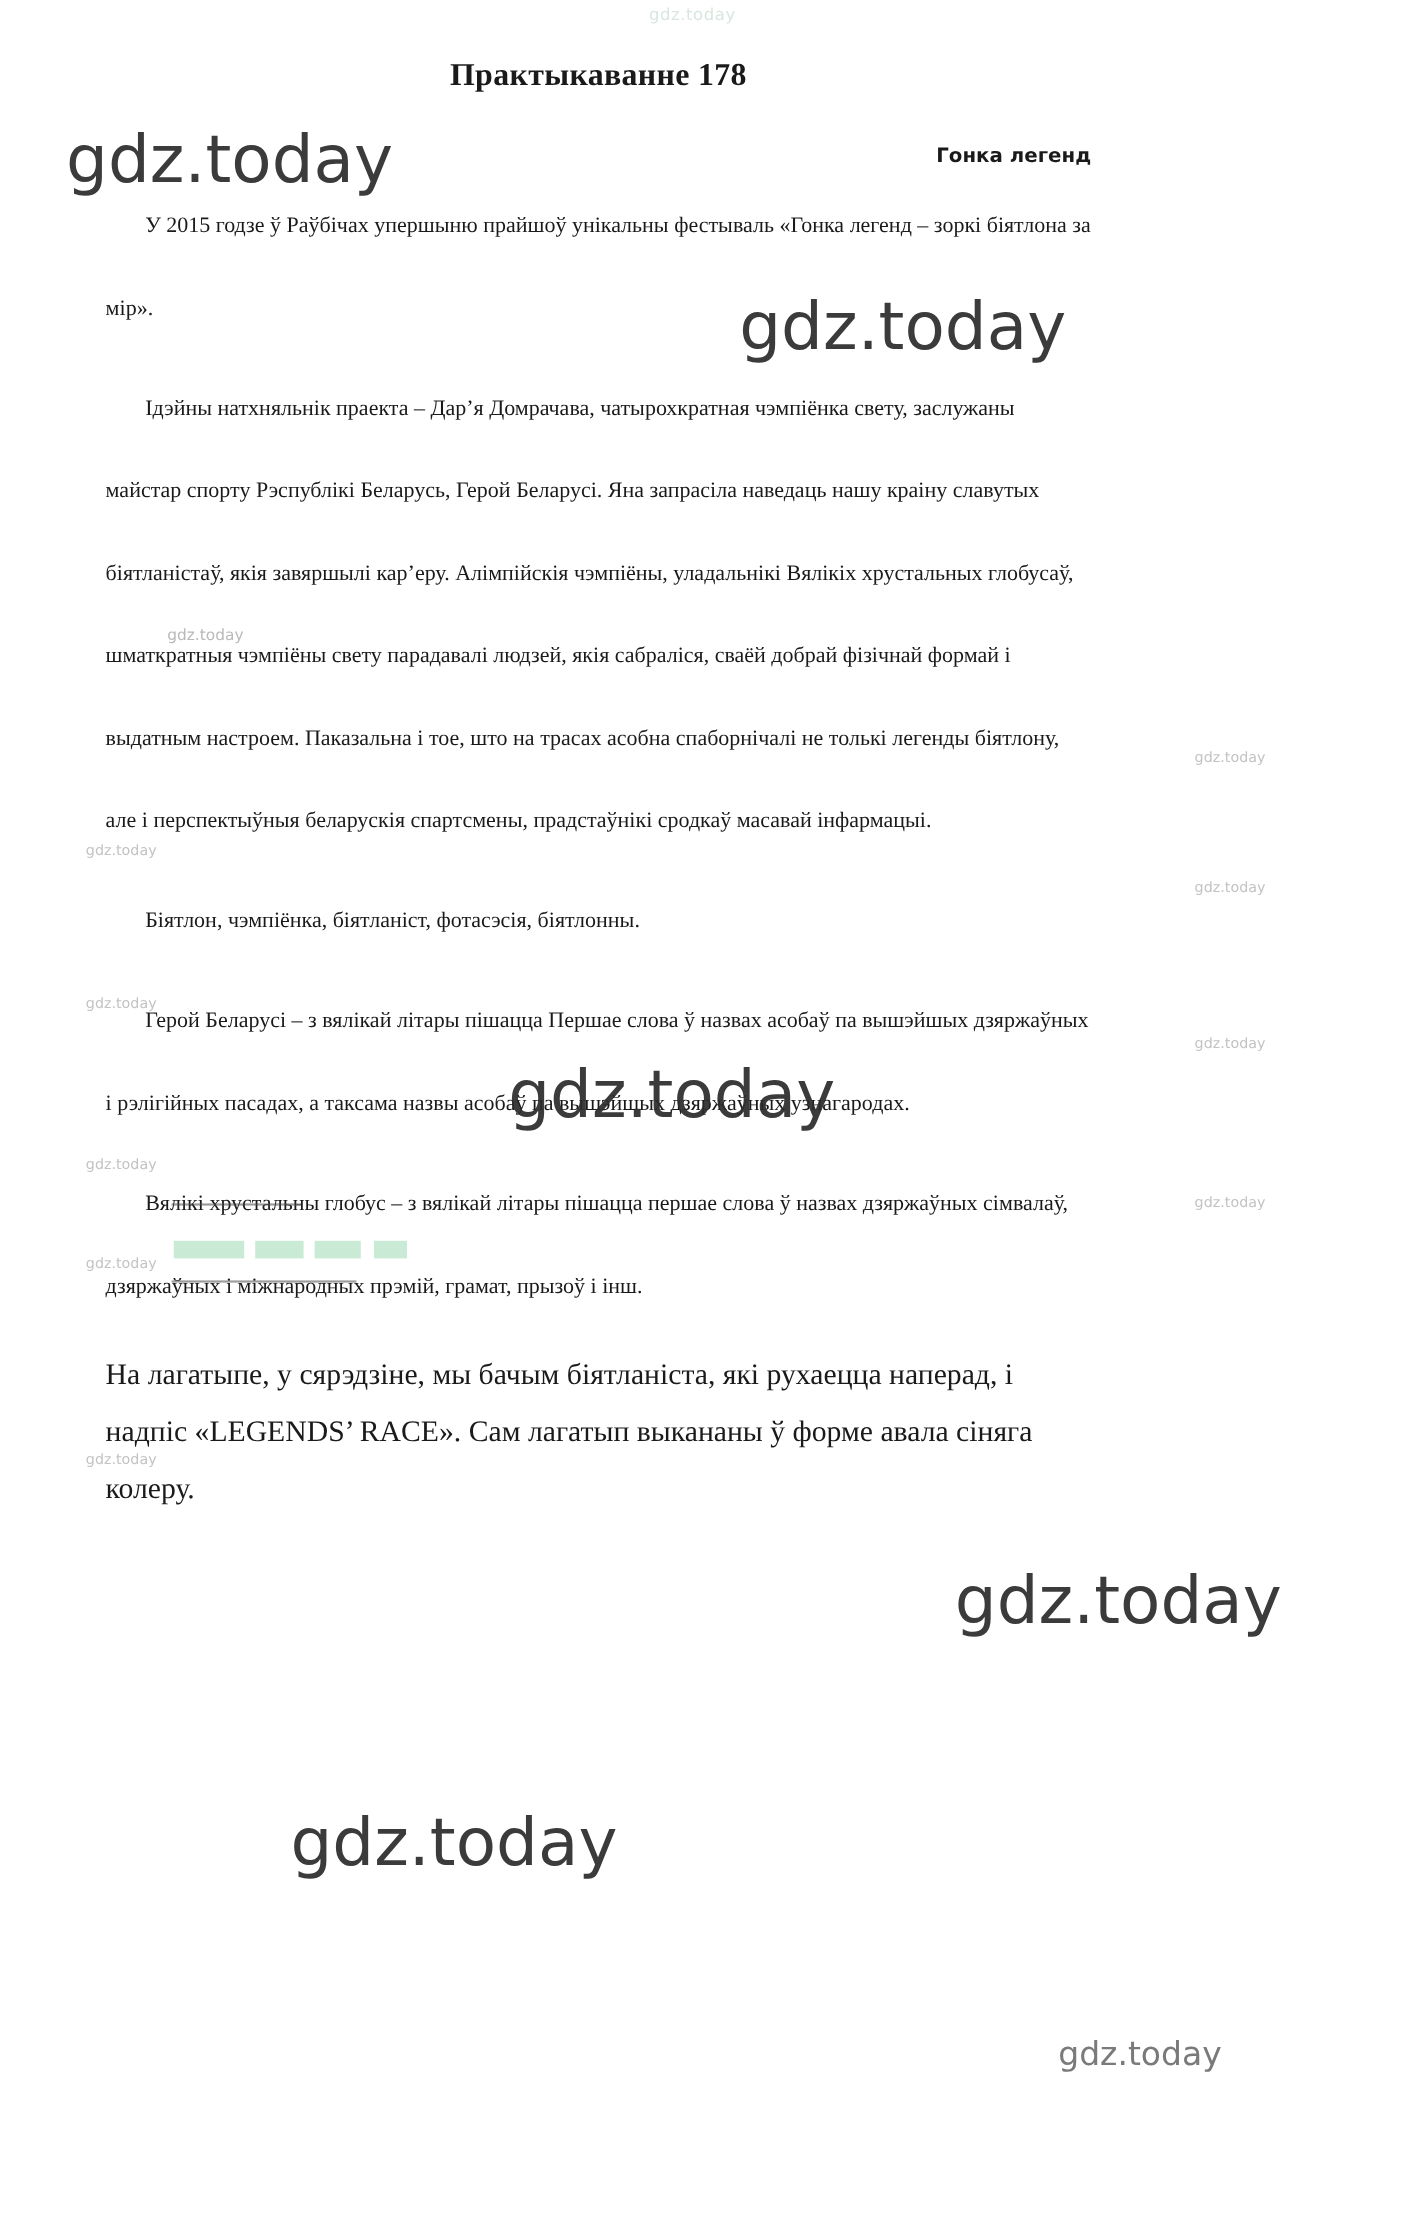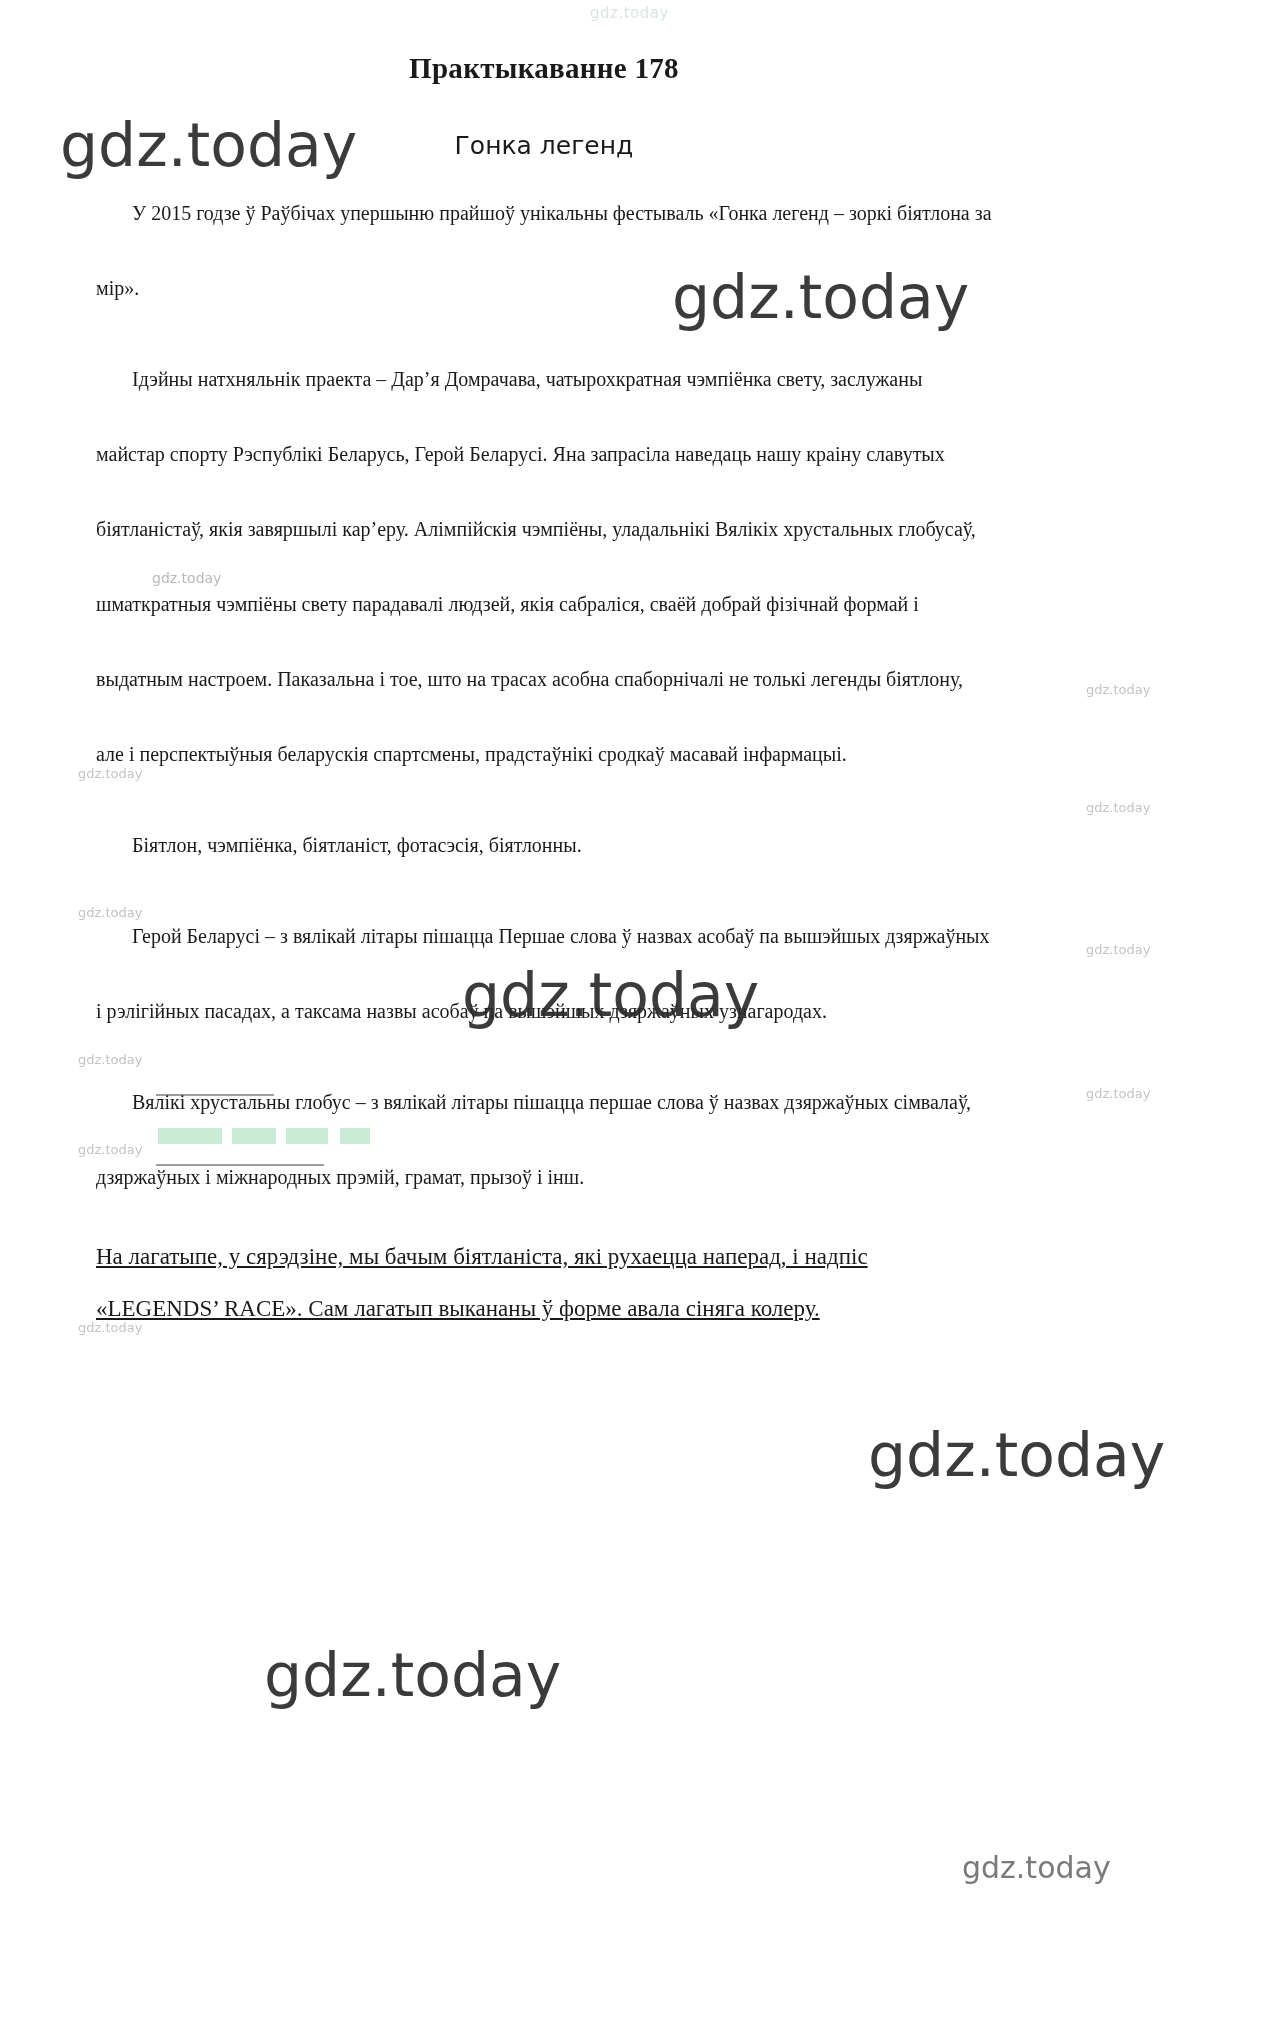--- a/index.html
+++ b/index.html
@@ -34,43 +34,42 @@
   }
   h1.exercise-title {
     text-align: center;
     font-family: "Liberation Serif", serif;
     font-size: 29px;
     font-weight: bold;
     margin: 18px 0 0 0;
     letter-spacing: 0.3px;
   }
   h2.section-title {
-    text-align: center;
+    text-align: right;
     font-family: "DejaVu Sans", sans-serif;
-    font-size: 25px;
-    font-weight: normal;
+    font-size: 18px;
+    font-weight: bold;
     margin: 46px 0 0 0;
   }
   p.para {
     font-size: 20px;
     line-height: 75px;
     margin: 16px 0 0 0;
     text-align: left;
     text-indent: 0;
   }
   p.para.indent {
     text-indent: 36px;
   }
   p.para.serif {
     font-family: "Liberation Serif", serif;
   }
   p.small {
-    font-size: 23px;
+    font-size: 27px;
     line-height: 52px;
-    text-decoration: underline;
   }
   .block-gap-lg { margin-top: 34px; }
   .block-gap-md { margin-top: 26px; }
 
   
   .wm {
     position: absolute;
     font-family: "DejaVu Sans", sans-serif;
     color: #3a3a3a;
     user-select: none;

